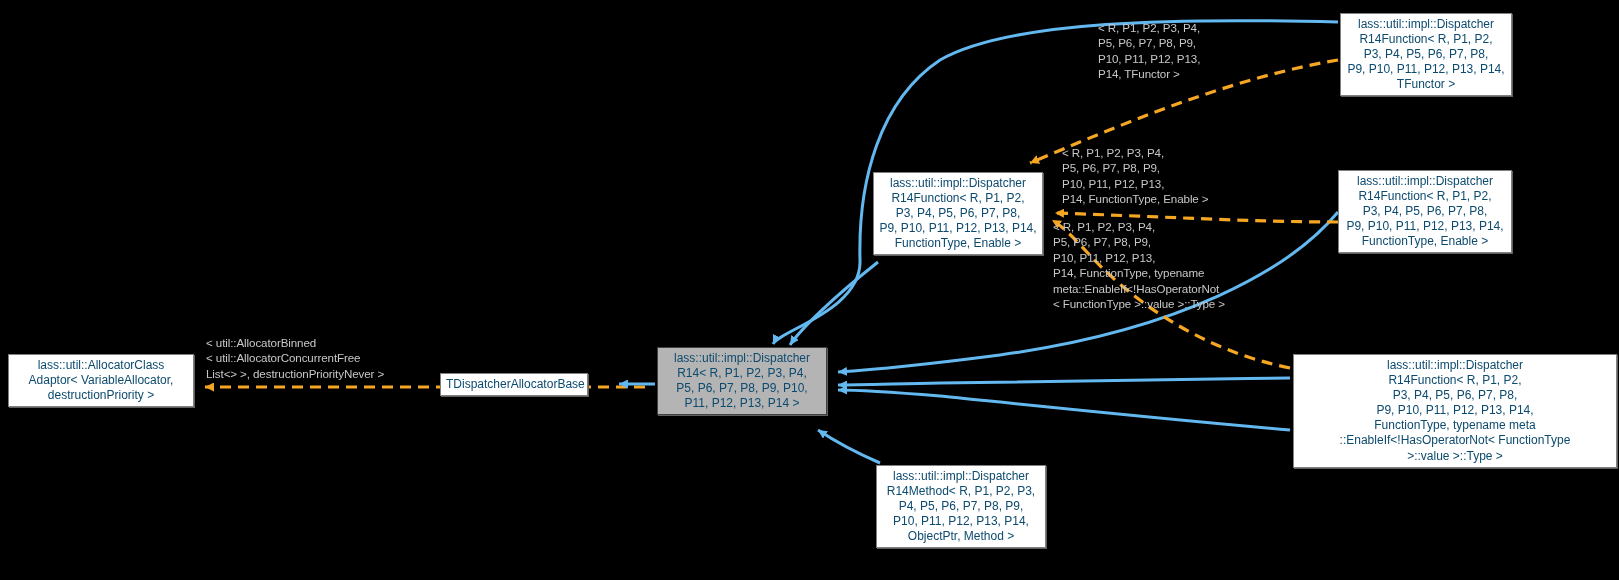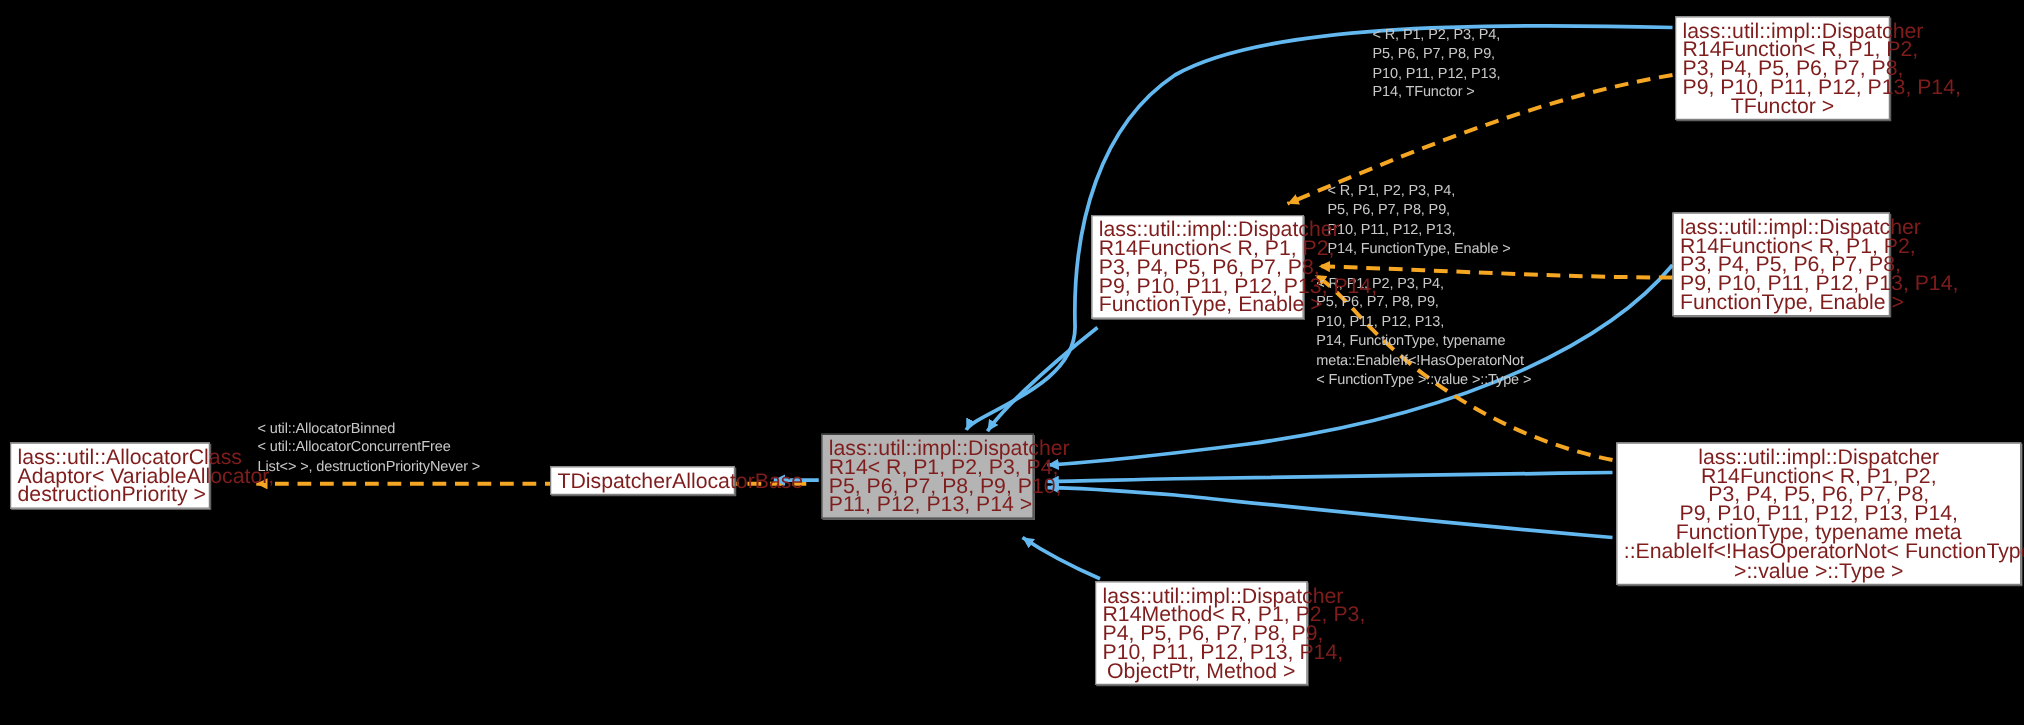--- a/index.html
+++ b/index.html
@@ -20,22 +20,22 @@
     left: 0;
     top: 0;
     width: 1619px;
     height: 580px;
   }
   .node {
     position: absolute;
     box-sizing: border-box;
     border: 1px solid #808080;
     background: #ffffff;
-    color: #7f1d1d;
-    font-size: 17px;
+    color: #0c4a6e;
+    font-size: 12px;
     line-height: 15.1px;
     text-align: center;
     padding: 3px 5px 3px 5px;
     white-space: pre;
     box-shadow: 1px 1px 0 0 #606060;
     z-index: 5;
   }
   .node.current {
     background: #b4b4b4;
     border: 1px solid #404040;
@@ -102,21 +102,21 @@
 
     <g stroke="#f5a623" stroke-width="3.2" fill="none" stroke-dasharray="11,7" marker-end="url(#orangearrow)">
       <path d="M 1338,222 C 1250,222 1150,216 1055,213"></path>
     </g>
 
     <g stroke="#f5a623" stroke-width="3.2" fill="none" stroke-dasharray="11,7" marker-end="url(#orangearrow)">
       <path d="M 1290,368 C 1200,350 1130,300 1085,250 C 1072,236 1062,226 1052,220"></path>
     </g>
   </svg>
 
-  <div class="node" style="left:8px; top:354px; width:160px;">lass::util::AllocatorClass
+  <div class="node" style="left:8px; top:354px; width:186px;">lass::util::AllocatorClass
 Adaptor&lt; VariableAllocator,
 destructionPriority &gt;</div>
 
   <div class="node" style="left:440px; top:373px; width:148px;">TDispatcherAllocatorBase</div>
 
   <div class="node current" style="left:657px; top:347px; width:170px;">lass::util::impl::Dispatcher
 R14&lt; R, P1, P2, P3, P4,
 P5, P6, P7, P8, P9, P10,
 P11, P12, P13, P14 &gt;</div>
 

